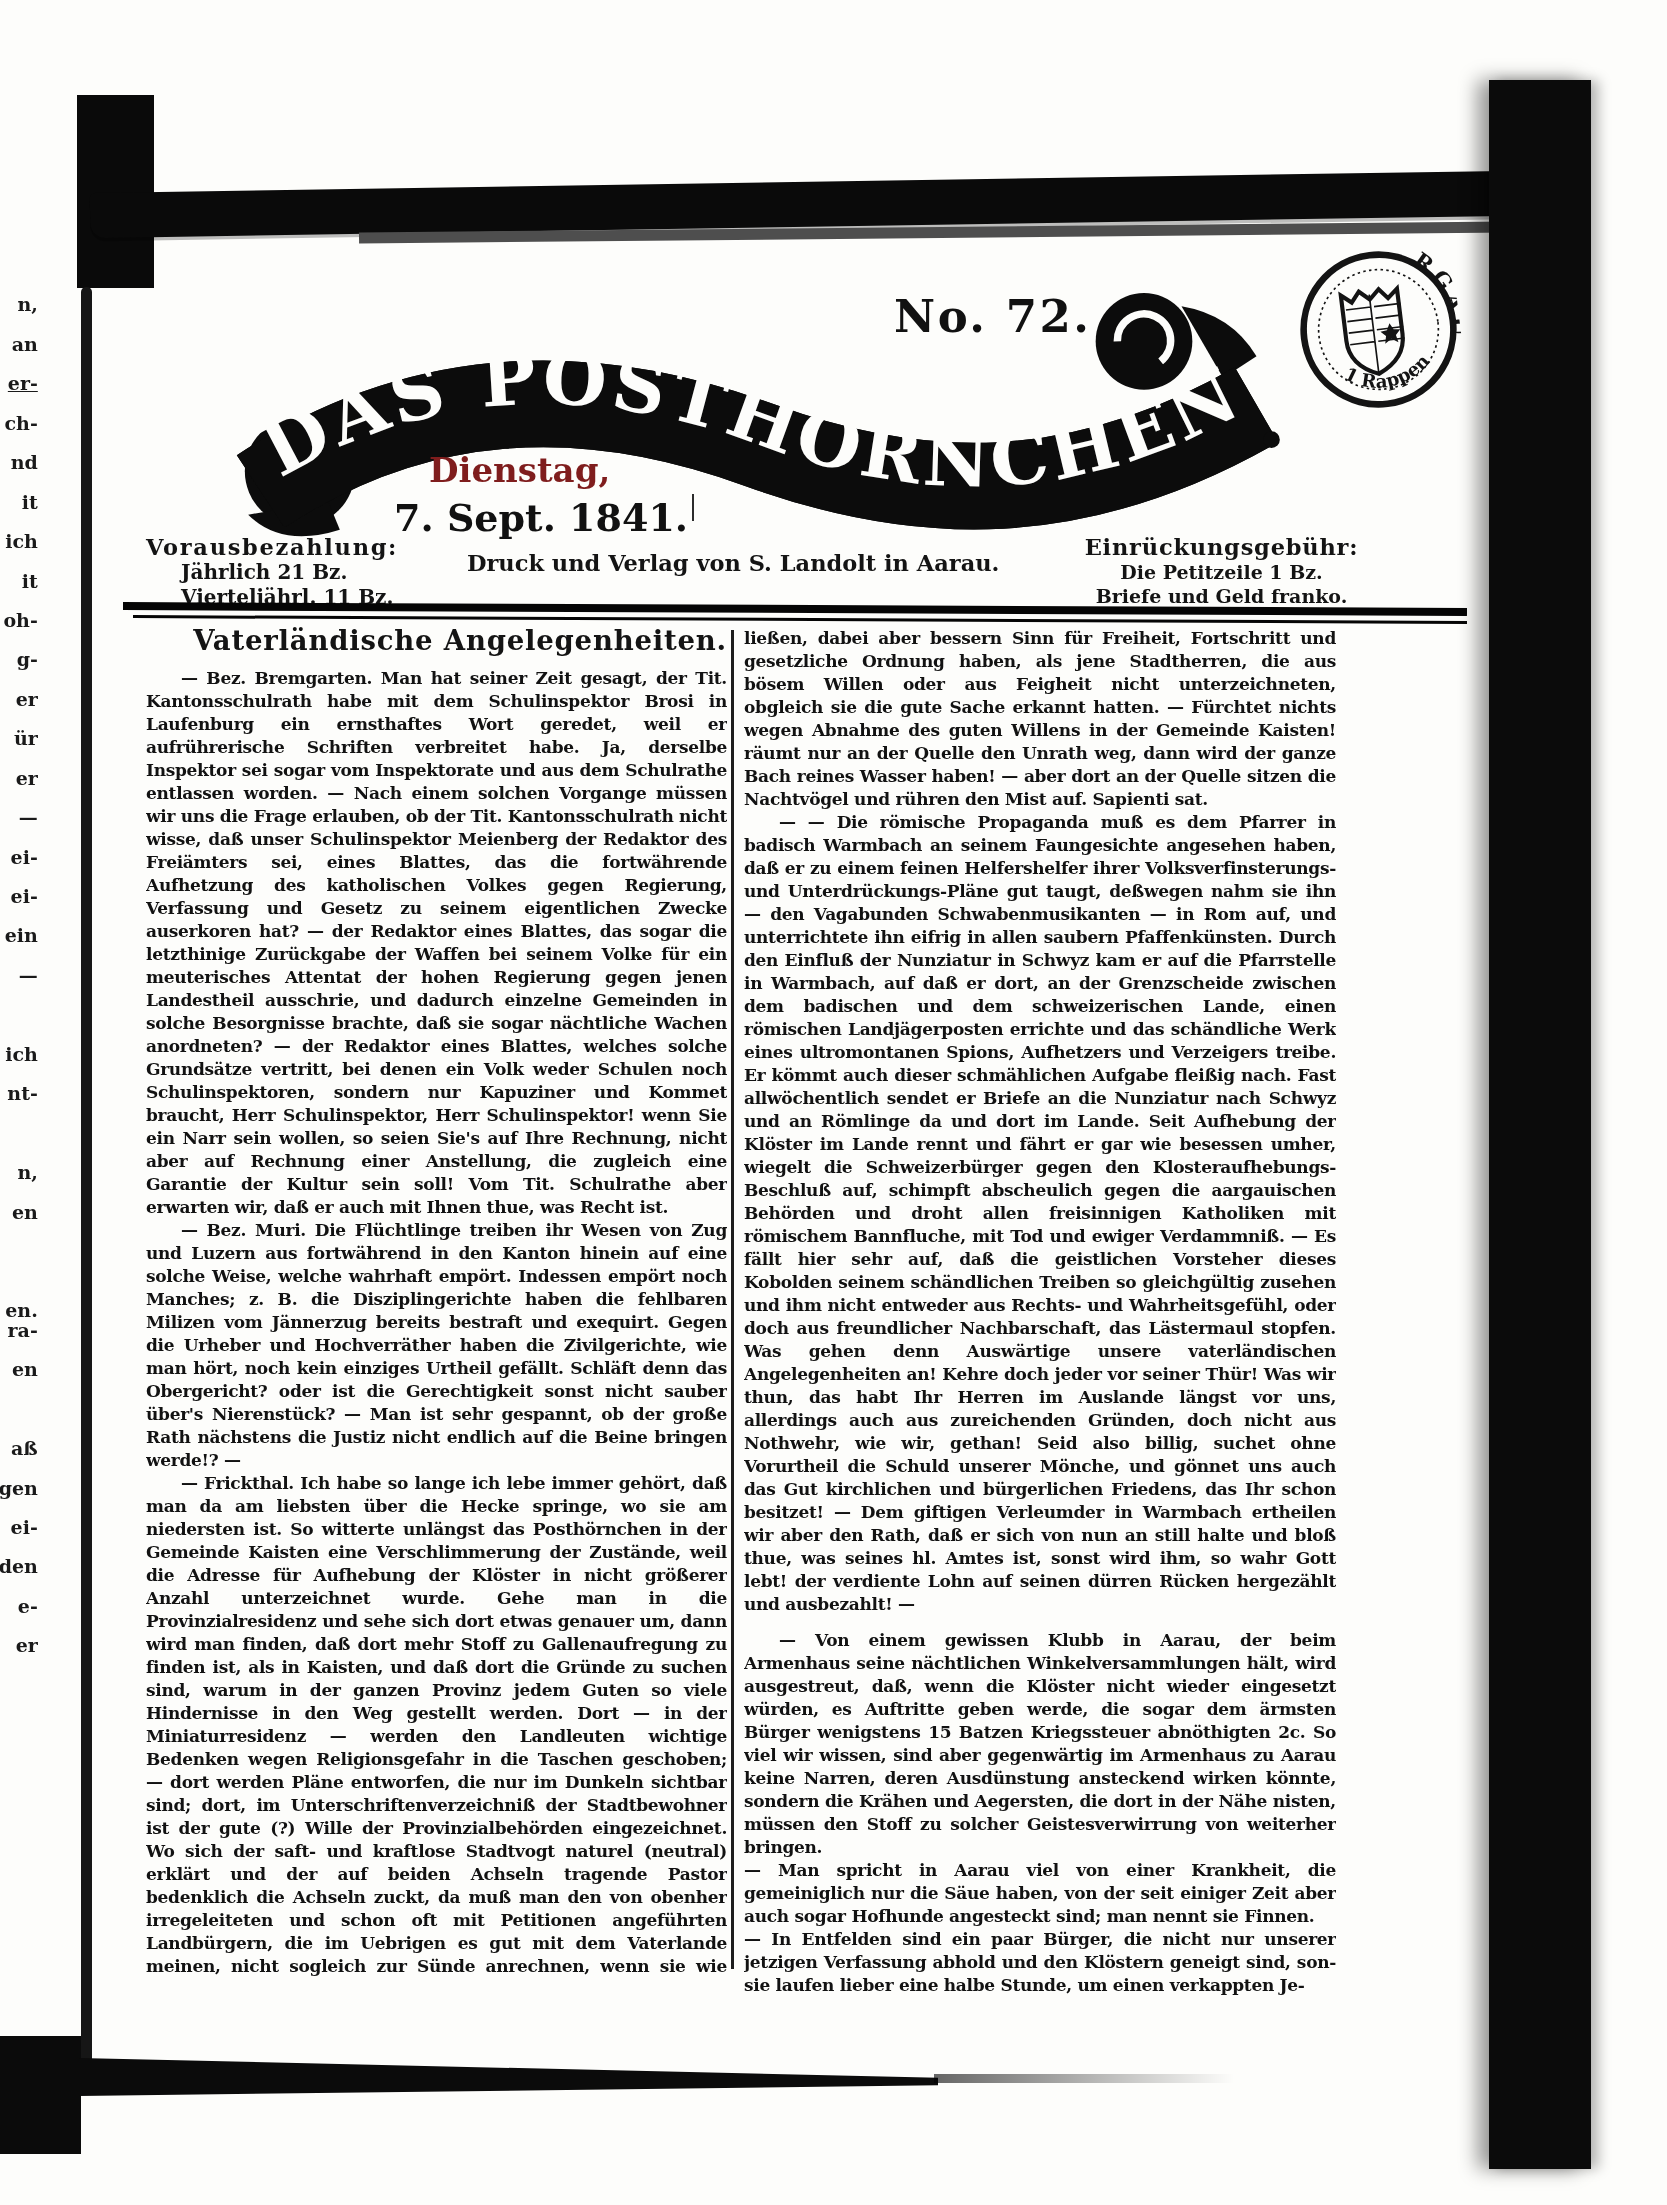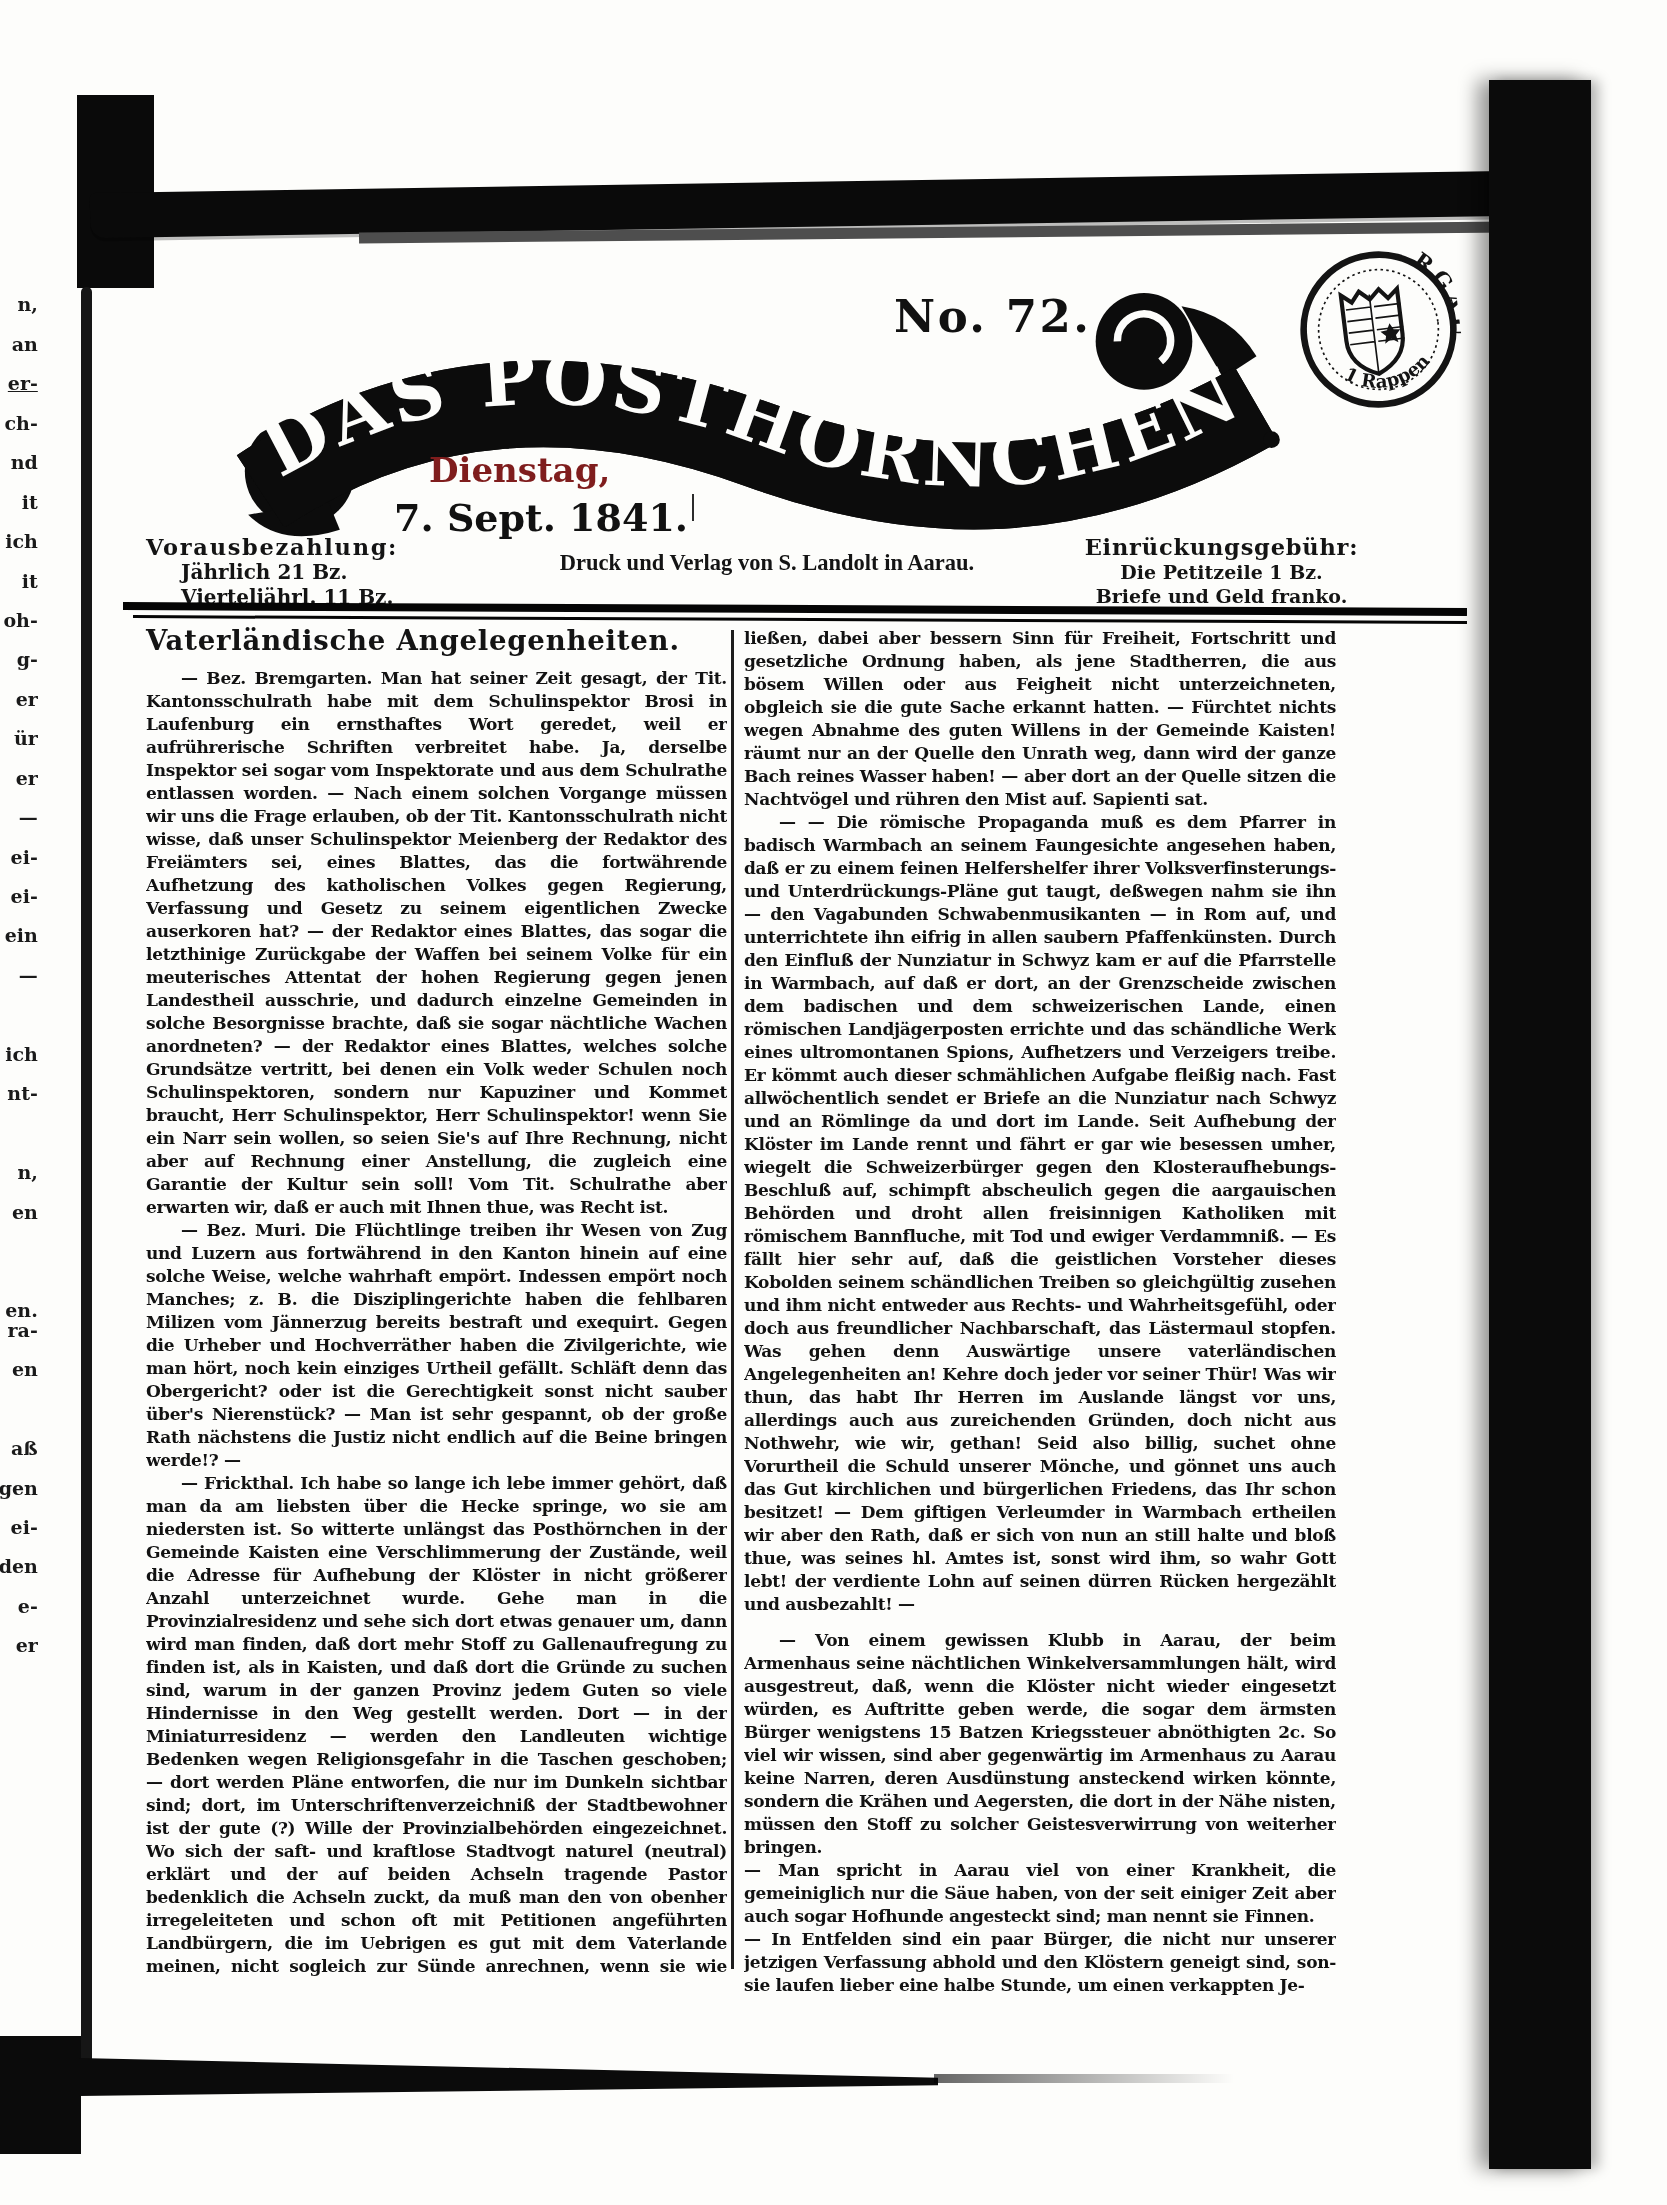--- a/index.html
+++ b/index.html
@@ -26,29 +26,29 @@
   
   .masthead-svg{position:absolute;left:223px;top:273px;width:1067px;height:275px;}
   .issue-no{position:absolute;left:894px;top:290px;font-size:45px;font-weight:700;letter-spacing:2.5px;color:#111;}
   .mast-weekday{position:absolute;left:429px;top:450px;font-size:34px;font-weight:700;color:#7f1d1d;}
   .mast-date{position:absolute;left:394px;top:495px;font-size:38px;font-weight:700;color:#111;}
   .stamp-svg{position:absolute;left:1297px;top:248px;width:163px;height:163px;transform:rotate(-7deg);}
   
   .info-left{position:absolute;left:146px;top:534px;width:359px;}
   .info-left .t{font-size:22.5px;font-weight:700;letter-spacing:1.7px;}
   .info-left .l{font-size:20px;font-weight:700;margin-left:35px;line-height:25px;}
-  .info-center{position:absolute;left:467px;top:550px;width:600px;text-align:center;font-size:22.5px;font-weight:700;font-family:Liberation Serif, serif;}
+  .info-center{position:absolute;left:467px;top:550px;width:600px;text-align:left;font-size:22.5px;font-weight:700;}
   .info-right{position:absolute;left:1084px;top:534px;width:275px;text-align:center;}
   .info-right .t{font-size:22.5px;font-weight:700;letter-spacing:0.8px;}
   .info-right .l{font-size:19px;font-weight:700;line-height:24px;}
   .header-rule{position:absolute;left:123px;top:605px;width:1344px;height:7.5px;background:#050505;transform:rotate(0.25deg);}
   .header-rule2{position:absolute;left:133px;top:618px;width:1334px;height:2.5px;background:#050505;transform:rotate(0.25deg);}
   
   .col-divider{position:absolute;left:731px;top:630px;width:2.5px;height:1339px;background:#1d1d1d;}
-  .section-heading{position:absolute;left:146px;top:624px;width:581px;text-align:left;
+  .section-heading{position:absolute;left:146px;top:624px;width:581px;text-align:right;
         font-size:27.5px;font-weight:700;letter-spacing:0.8px;}
   .col{position:absolute;font-size:17px;font-weight:700;line-height:23px;letter-spacing:-0.3px;
         text-align:justify;overflow:hidden;color:#121212;}
   .col1{left:146px;top:667px;width:581px;height:1314px;}
   .col2{left:744px;top:627px;width:592px;height:1374px;}
   .col p{margin:0;}
   .col p.ind{text-indent:35px;}
   .col p.gap{margin-top:13.3px;}
 </style>
 </head>

